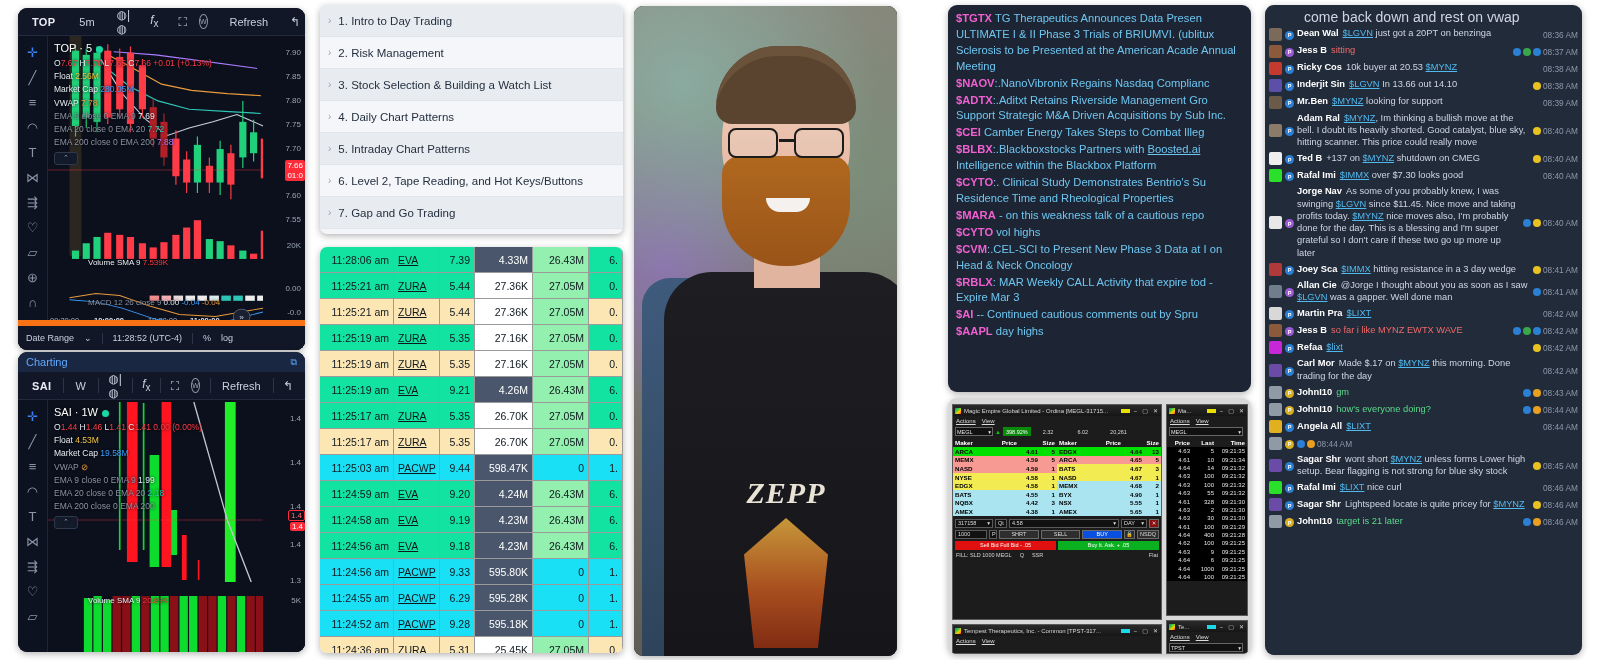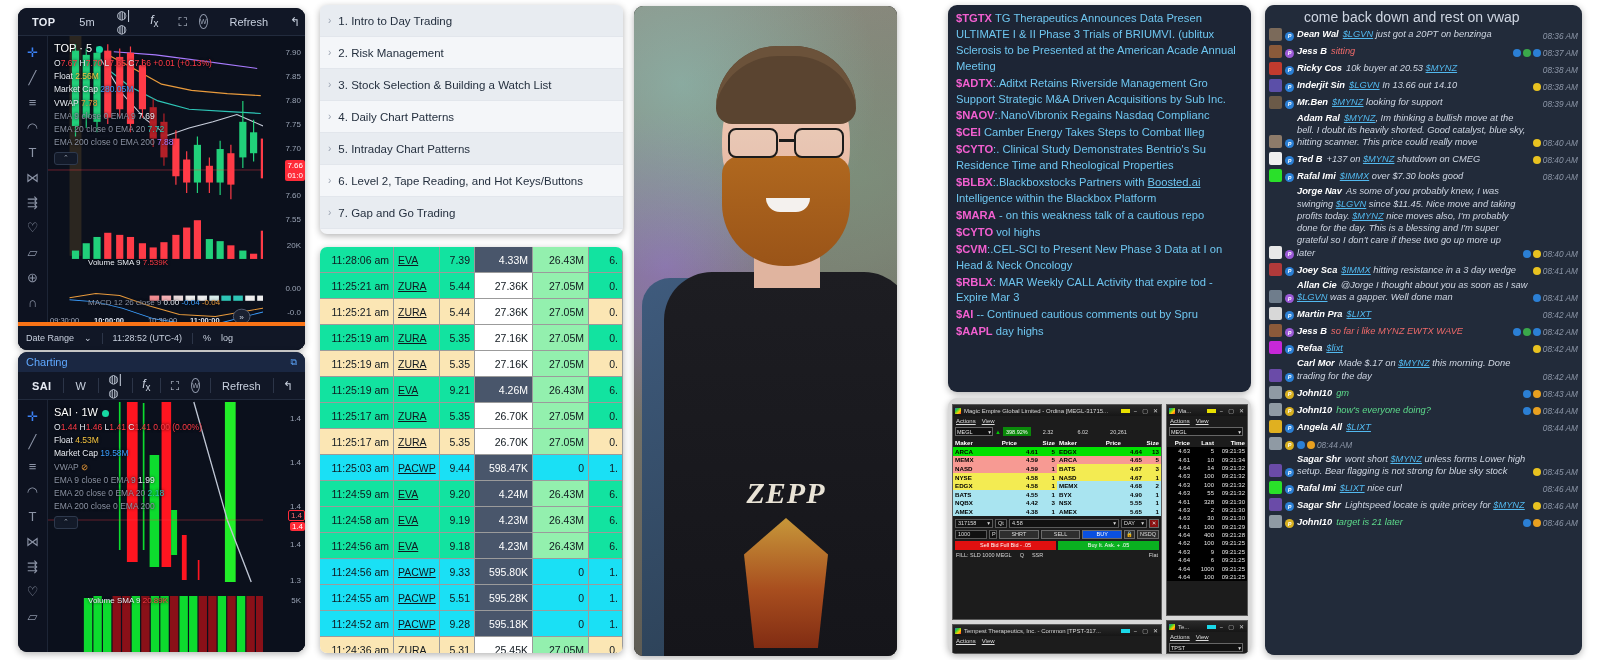--- a/index.html
+++ b/index.html
@@ -46,21 +46,21 @@
   .yellow{color:#f5c542}.blue{color:#3b9dfd}.orange{color:#e89a3c}.red{color:#ff3b47}
   .teal{color:#2ec5b6}.purple{color:#a97bff}.white{color:#e8ecf4}
   .collapse-btn { margin-top:3px; width:24px;height:13px;border:1px solid #2e394d;border-radius:3px;
      background:#131a29;color:#9aa3b4;font-size:7px;display:flex;align-items:center;justify-content:center;}
 
   .timeaxis { position:absolute; left:0; right:42px; bottom:22px; height:12px; font-size:7.5px;
      color:#a7afc0; }
   .timeaxis span { position:absolute; }
   .timeaxis span.b { font-weight:bold; color:#dfe4ee; }
   .chart-footer { position:absolute; left:0; right:0; bottom:0; height:22px; background:#111726;
-     border-top:4px solid #f97316; display:flex; align-items:center; padding:12px 8px; gap:10px;
+     border-top:6px solid #f97316; display:flex; align-items:center; padding:12px 8px; gap:10px;
      font-size:9px; color:#c8d0de; }
   .chart-footer .fdiv { width:1px;height:11px;background:#2c3548; }
 
   .sub-header { height:20px; background:#1a2742; display:flex; align-items:center;
      padding:0 8px; justify-content:space-between; }
   .sub-header .t { color:#5fa8ff; font-size:11px; }
   .sub-header .ext { color:#5fa8ff; font-size:9px; }
 
   
   #accordion { left:320px; top:5px; width:303px; height:229px; background:#f3f5f8;
@@ -170,21 +170,21 @@
   .bid-bar{background:#e01010;color:#fff;font-size:5.5px;text-align:center;height:9px;flex:1;
      display:flex;align-items:center;justify-content:center}
   .ask-bar{background:#0ab020;color:#fff;font-size:5.5px;text-align:center;height:9px;flex:1;
      display:flex;align-items:center;justify-content:center}
   .fill-bar{display:flex;gap:8px;padding:0 3px;background:#1c1c1c;font-size:5.5px;color:#d6d6d6;height:9px;
      align-items:center}
 
   
   #chat { left:1265px; top:5px; width:317px; height:650px; background:#222b3a; padding:3px 4px 0 4px;
      overflow:hidden; }
-  .chat-row { display:flex; align-items:flex-end; gap:3px; padding:1.5px 0;font-style:italic; }
+  .chat-row { display:flex; align-items:center; gap:3px; padding:1.5px 0; }
   .av { width:13px;height:13px;border-radius:2px; flex-shrink:0; margin-top:1px; }
   .badge { width:9px;height:9px;border-radius:50%; flex-shrink:0; margin-top:3px;
      font-size:5.5px; color:#fff; display:flex;align-items:center;justify-content:center; font-weight:bold;}
   .msg { flex:1; font-size:9.3px; line-height:1.32; color:#cfd6e2; min-width:0; }
   .msg .nm { font-weight:bold; color:#ffffff; margin-right:4px; }
   .msg .tk { color:#52b9ef; text-decoration:underline; }
   .msg .grn { color:#5cd98a; }
   .msg .red { color:#ef6a6a; }
   .chat-meta { display:flex; align-items:center; gap:2px; flex-shrink:0; padding-top:2px; }
   .chat-meta .ic { width:8px;height:8px;border-radius:50%; }
@@ -627,21 +627,21 @@
       <div class="c-time">11:24:56 am</div>
       <div class="c-sym">PACWP</div>
       <div class="c-px">9.33</div>
       <div class="c-vol bg-slate">595.80K</div>
       <div class="c-flt bg-cyan">0</div>
       <div class="c-last">1.</div>
     </div>
     <div class="tns-row bg-cyan">
       <div class="c-time">11:24:55 am</div>
       <div class="c-sym">PACWP</div>
-      <div class="c-px">5.51</div>
+      <div class="c-px">6.29</div>
       <div class="c-vol bg-slate">595.28K</div>
       <div class="c-flt bg-cyan">0</div>
       <div class="c-last">1.</div>
     </div>
     <div class="tns-row bg-cyan">
       <div class="c-time">11:24:52 am</div>
       <div class="c-sym">PACWP</div>
       <div class="c-px">9.28</div>
       <div class="c-vol bg-slate">595.18K</div>
       <div class="c-flt bg-cyan">0</div>
@@ -672,25 +672,25 @@
   <div class="cam-mouth"></div>
   <div class="cam-glasses">
     <div class="cam-lens l"></div>
     <div class="cam-bridge"></div>
     <div class="cam-lens r"></div>
   </div>
 </div>
 
 <div class="panel" id="news">
     <div class="news-line"><span class="tick">$TGTX</span><span> TG Therapeutics Announces Data Presen ULTIMATE I &amp; II Phase 3 Trials of BRIUMVI. (ublitux Sclerosis to be Presented at the American Acade Annual Meeting</span></div>
+    <div class="news-line"><span class="tick">$NAOV</span><span>:.NanoVibronix Regains Nasdaq Complianc</span></div>
     <div class="news-line"><span class="tick">$ADTX</span><span>:.Aditxt Retains Riverside Management Gro Support Strategic M&amp;A Driven Acquisitions by Sub Inc.</span></div>
-    <div class="news-line"><span class="tick">$NAOV</span><span>:.NanoVibronix Regains Nasdaq Complianc</span></div>
     <div class="news-line"><span class="tick">$CEI</span><span> Camber Energy Takes Steps to Combat Illeg</span></div>
+    <div class="news-line"><span class="tick">$BLBX</span><span>:.Blackboxstocks Partners with </span><span class="lnk">Boosted.ai</span><span> Intelligence within the Blackbox Platform</span></div>
     <div class="news-line"><span class="tick">$CYTO</span><span>:. Clinical Study Demonstrates Bentrio's Su Residence Time and Rheological Properties</span></div>
-    <div class="news-line"><span class="tick">$BLBX</span><span>:.Blackboxstocks Partners with </span><span class="lnk">Boosted.ai</span><span> Intelligence within the Blackbox Platform</span></div>
     <div class="news-line"><span class="tick">$MARA</span><span> - on this weakness talk of a cautious repo</span></div>
     <div class="news-line"><span class="tick">$CYTO</span><span> vol highs</span></div>
     <div class="news-line"><span class="tick">$CVM</span><span>:.CEL-SCI to Present New Phase 3 Data at I on Head &amp; Neck Oncology</span></div>
     <div class="news-line"><span class="tick">$RBLX</span><span>: MAR Weekly CALL Activity that expire tod - Expire Mar 3</span></div>
     <div class="news-line"><span class="tick">$AI</span><span> -- Continued cautious comments out by Spru</span></div>
     <div class="news-line"><span class="tick">$AAPL</span><span> day highs</span></div>
   </div>
 
 <div class="panel" id="l2wrap">
 

